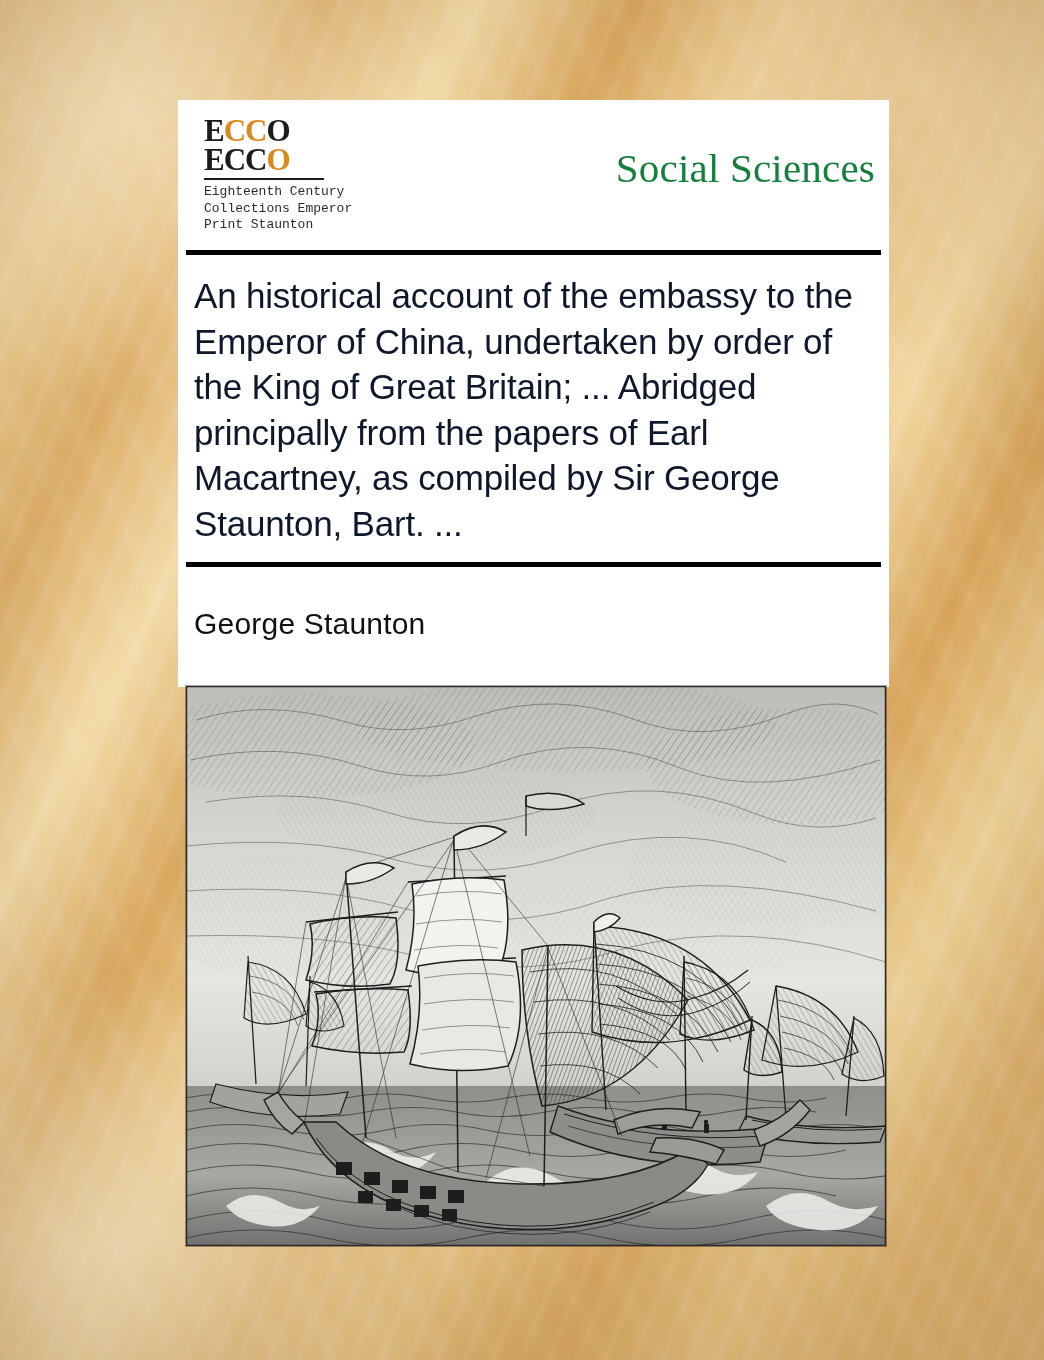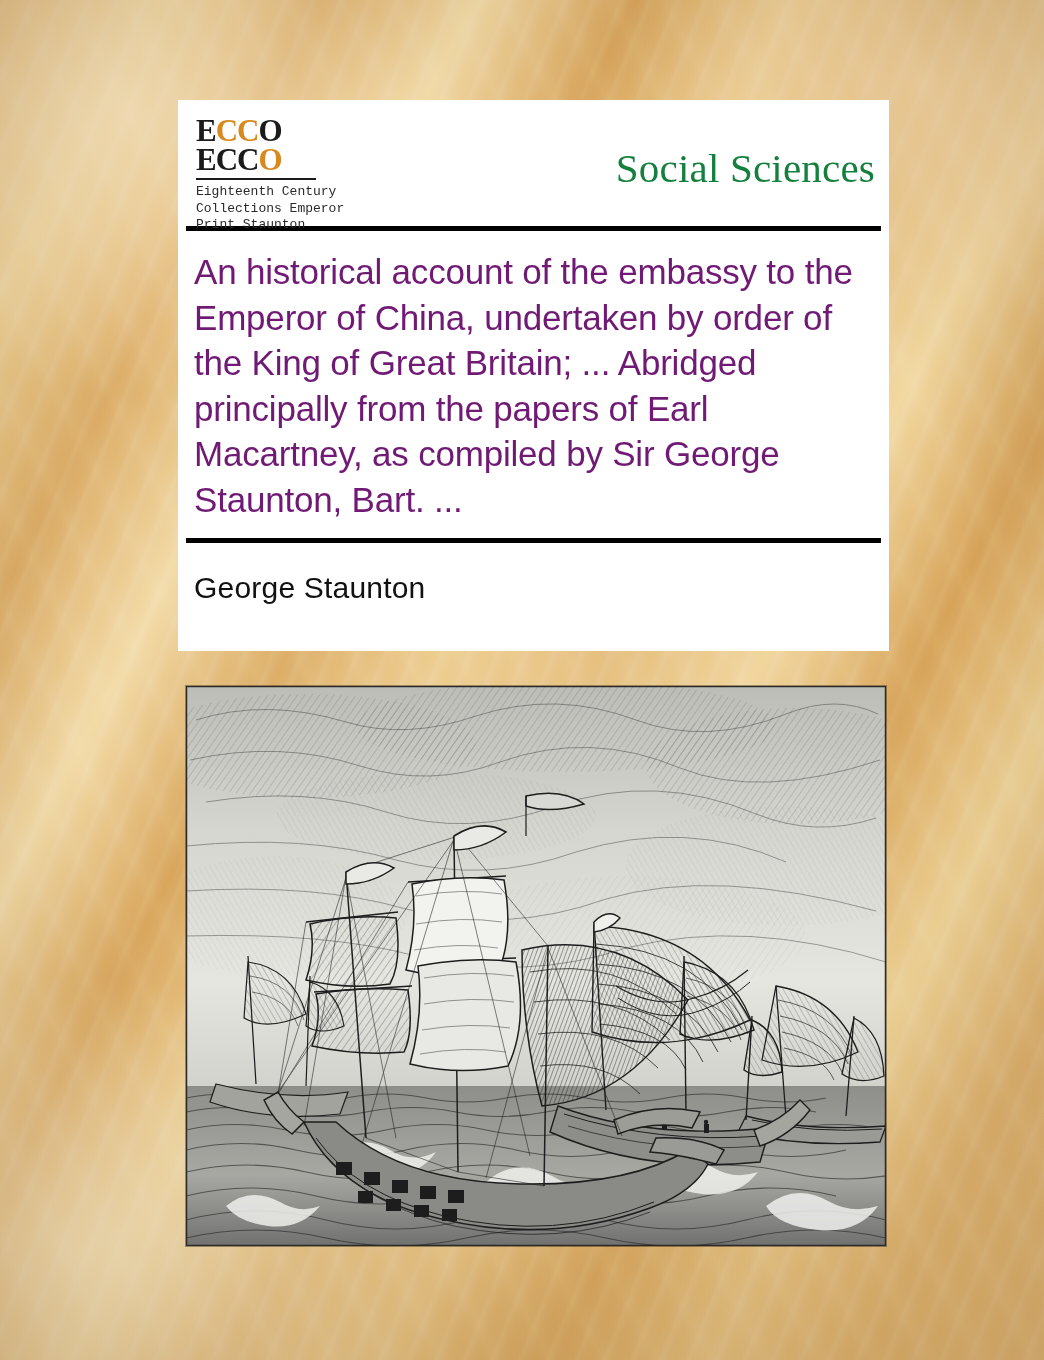--- a/index.html
+++ b/index.html
@@ -62,21 +62,22 @@
     left: 178px;
     top: 100px;
     width: 711px;
     background: #ffffff;
     box-sizing: border-box;
     padding: 0;
   }
 
   .card-head {
     position: relative;
-    height: 126px;
+    height: 150px;
+    margin-left: 8px;
   }
 
   
   .ecco {
     position: absolute;
     left: 18px;
     top: 16px;
     width: 180px;
     color: #2c2c2c;
   }
@@ -115,29 +116,29 @@
 
   .rule-thick {
     height: 5px;
     background: #000;
     margin: 0 8px;
   }
 
   .book-title {
     font-size: 35px;
     line-height: 1.30;
-    color: #701a75;
+    color: #0f172a;
     padding: 18px 16px 16px 16px;
     letter-spacing: -0.2px;
   }
 
   .author {
     font-size: 30px;
     color: #111;
-    padding: 28px 16px 46px 16px;
+    padding: 40px 16px 46px 16px;
     letter-spacing: 0.2px;
   }
 
   
   #illustration {
     position: absolute;
     left: 186px;
     top: 686px;
     width: 700px;
     height: 560px;

